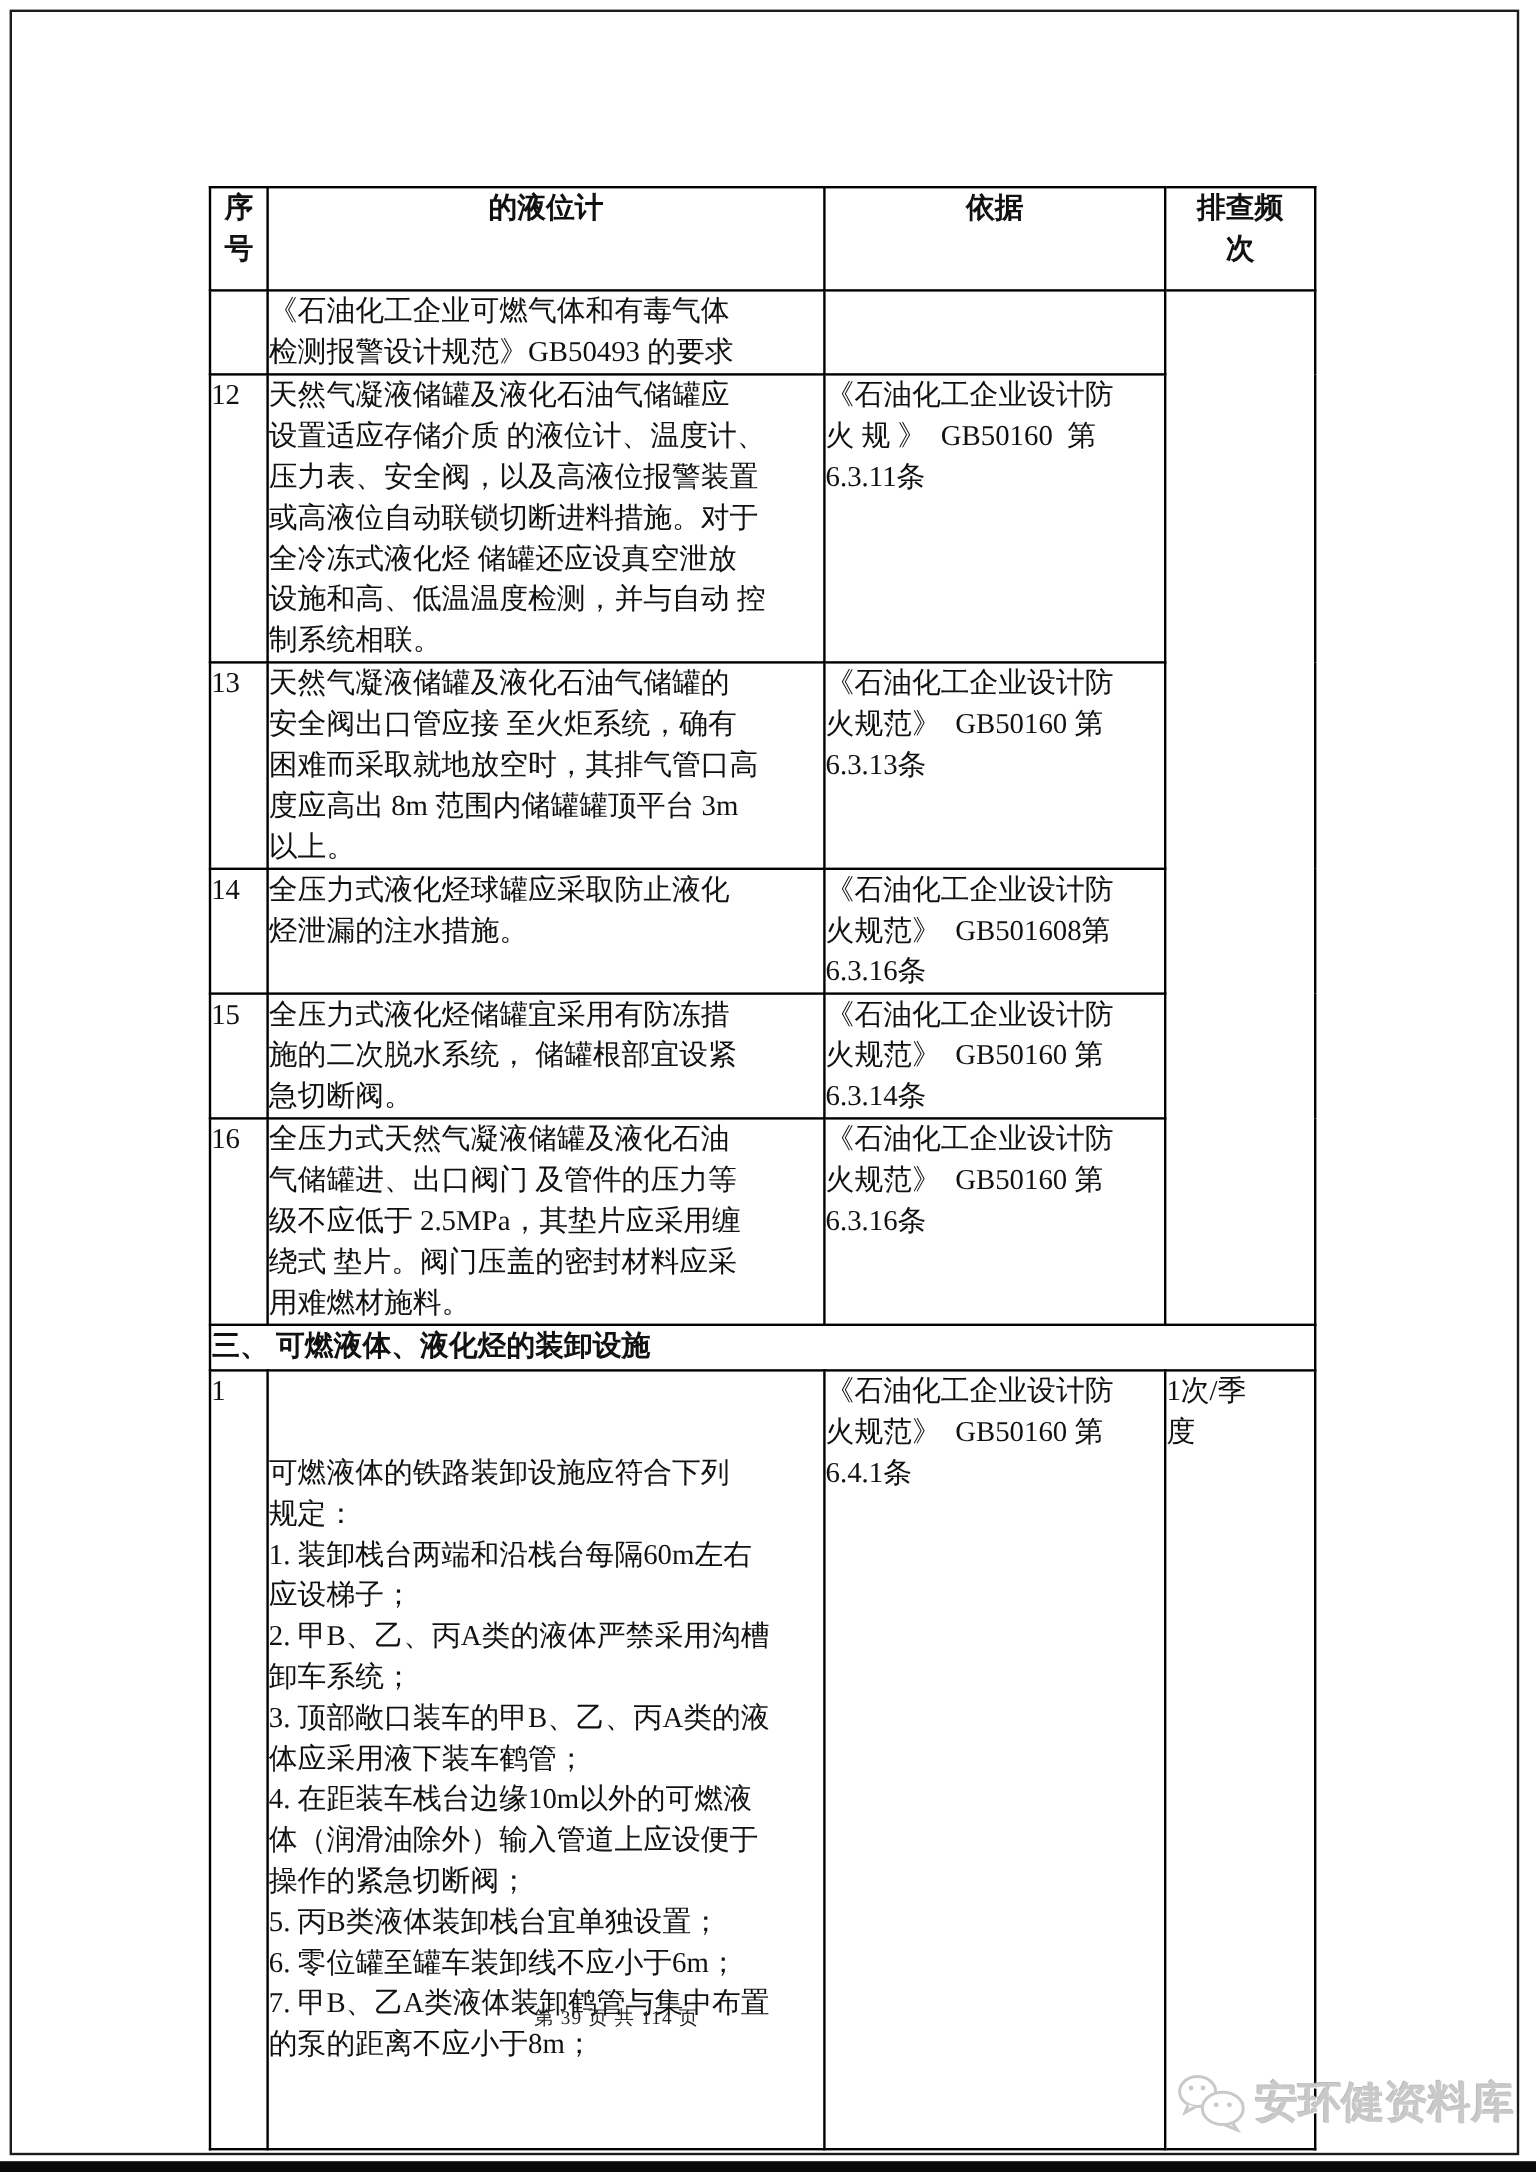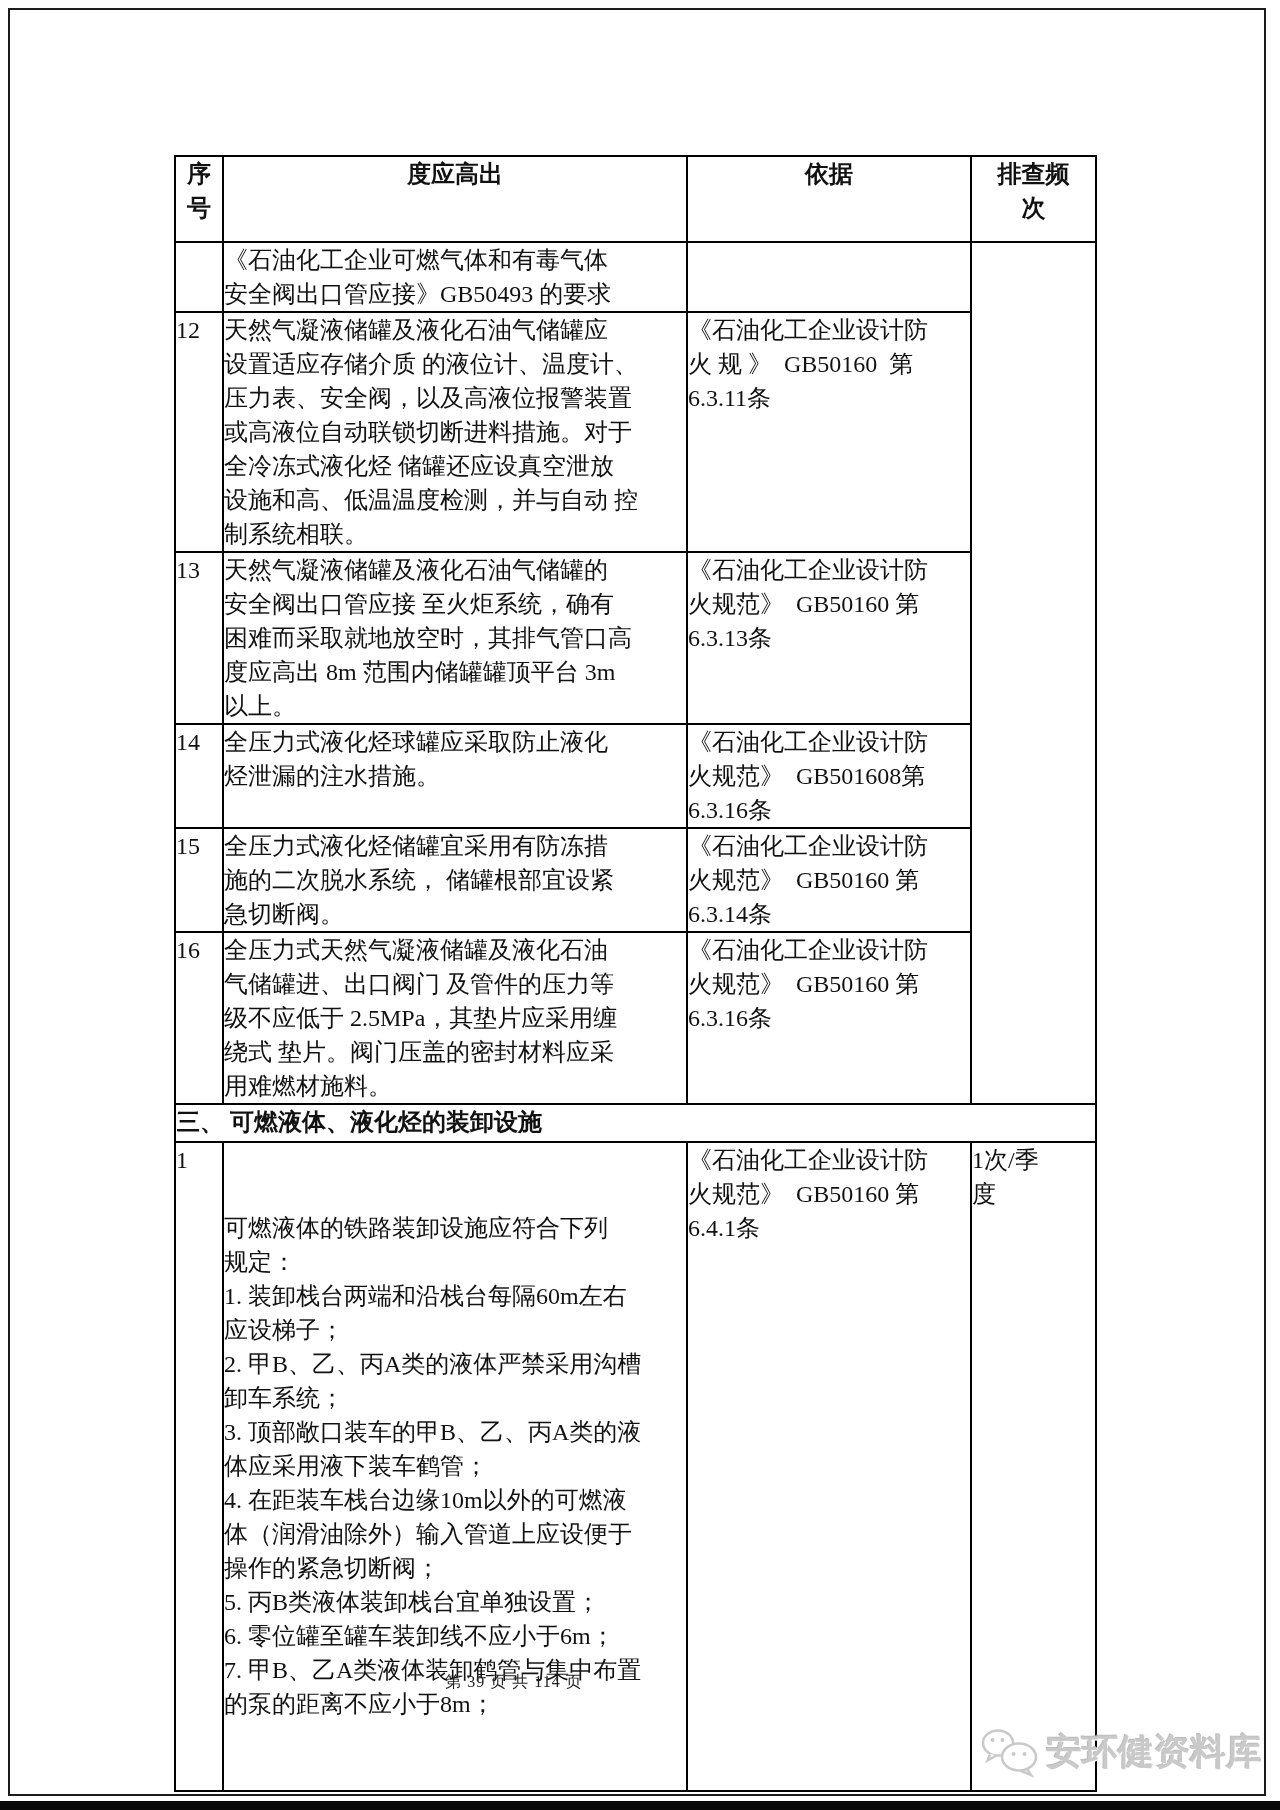--- a/index.html
+++ b/index.html
@@ -59,30 +59,30 @@
     <colgroup>
       <col class="c-num">
         <col class="c-content">
         <col class="c-basis">
         <col class="c-freq">
     </colgroup>
     <tbody>
       <tr class="h-header">
         <th class="hd">序
 号</th>
-        <th class="hd">度应高出</th>
+        <th class="hd">的液位计</th>
         <th class="hd">依据</th>
         <th class="hd">排查频
 次</th>
       </tr>
 
       <tr class="h-rowA">
         <td class="num"></td>
         <td class="content">《石油化工企业可燃气体和有毒气体
-安全阀出口管应接》GB50493 的要求</td>
+检测报警设计规范》GB50493 的要求</td>
         <td class="basis"></td>
         <td class="freq" rowspan="6"></td>
       </tr>
 
       <tr class="h-row12">
         <td class="num">12</td>
         <td class="content">天然气凝液储罐及液化石油气储罐应
 设置适应存储介质 的液位计、温度计、
 压力表、安全阀，以及高液位报警装置
 或高液位自动联锁切断进料措施。对于

